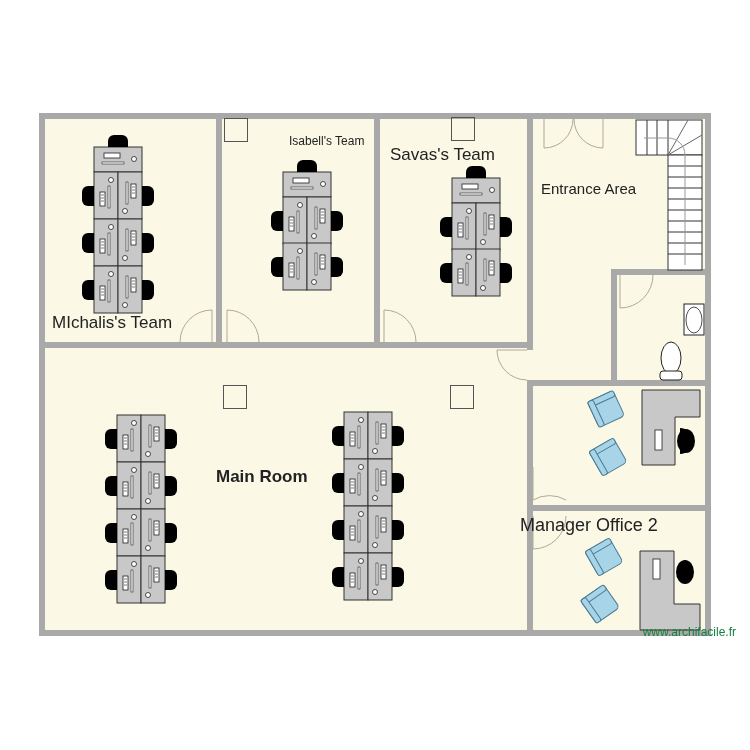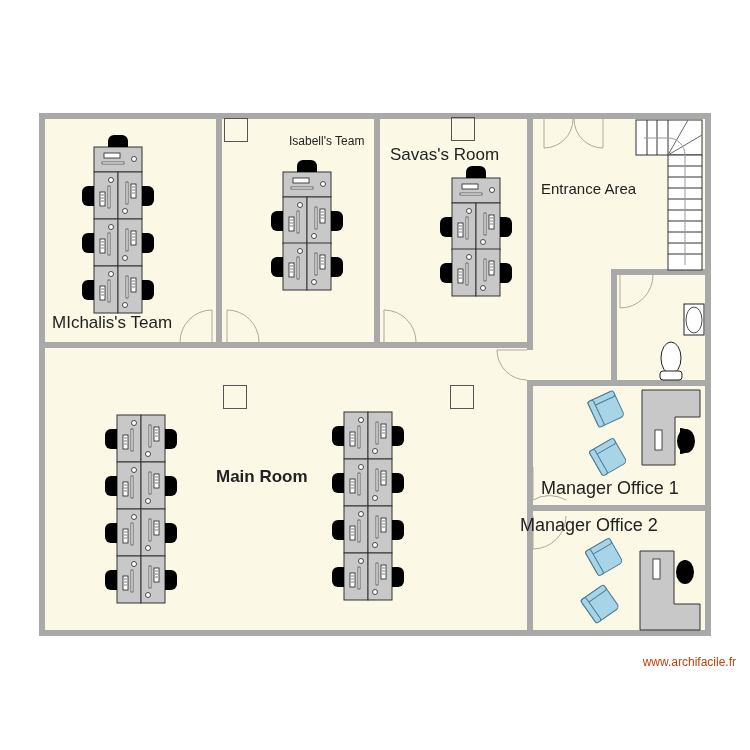--- a/index.html
+++ b/index.html
@@ -1,21 +1,21 @@
 <!DOCTYPE html>
 <html><head>
 <meta charset="utf-8">
 <style>
   html,body{margin:0;padding:0;background:#ffffff;}
   body{width:750px;height:750px;position:relative;overflow:hidden;font-family:"Liberation Sans",sans-serif;}
   .plan{position:absolute;left:0;top:0;width:750px;height:750px;}
   .floor{position:absolute;background:#fbf8e6;}
   .wall{position:absolute;background:#a9a9a9;}
   .label{position:absolute;color:#222;font-size:17px;white-space:nowrap;}
-  .watermark{position:absolute;right:14px;top:655px;font-size:12px;color:#c2410c;}
+  .watermark{position:absolute;right:14px;top:625px;font-size:12px;color:#15803d;}
   .column{position:absolute;width:24px;height:24px;border:1.5px solid #555;background:transparent;box-sizing:border-box;}
   svg{position:absolute;left:0;top:0;}
 </style>
 </head>
 <body>
 
 <div class="plan">
 
   <div class="floor" style="left:42px;top:116px;width:666px;height:517px;"></div>
 
@@ -172,20 +172,19 @@
       <path d="M640,551 L674,551 L674,604 L700,604 L700,630 L640,630 Z" fill="#c8c8c8" stroke="#333" stroke-width="1"></path>
       <rect x="653" y="559" width="7" height="20" fill="#fff" stroke="#222" stroke-width="0.8"></rect>
       <ellipse cx="685" cy="572" rx="9" ry="12" fill="#000"></ellipse>
     </g>
     <use href="#lounge" transform="translate(604,557) rotate(-30)"></use>
     <use href="#lounge" transform="translate(600,604) rotate(-35)"></use>
   </svg>
 
   <div class="label" style="left:52px;top:313px;">MIchalis's Team</div>
   <div class="label" style="left:255px;top:134px;font-size:12px;margin-left:34px;">Isabell's Team</div>
-  <div class="label" style="left:390px;top:145px;">Savas's Room</div>
+  <div class="label" style="left:390px;top:145px;">Savas's Team</div>
   <div class="label" style="left:541px;top:180px;font-size:15px;">Entrance Area</div>
   <div class="label" style="left:216px;top:467px;font-weight:bold;">Main Room</div>
-  <div class="label" style="left:541px;top:478px;font-size:18px;">Manager Office 1</div>
   <div class="label" style="left:520px;top:515px;font-size:18px;">Manager Office 2</div>
 
   <div class="watermark">www.archifacile.fr</div>
 </div>
 
 </body></html>

